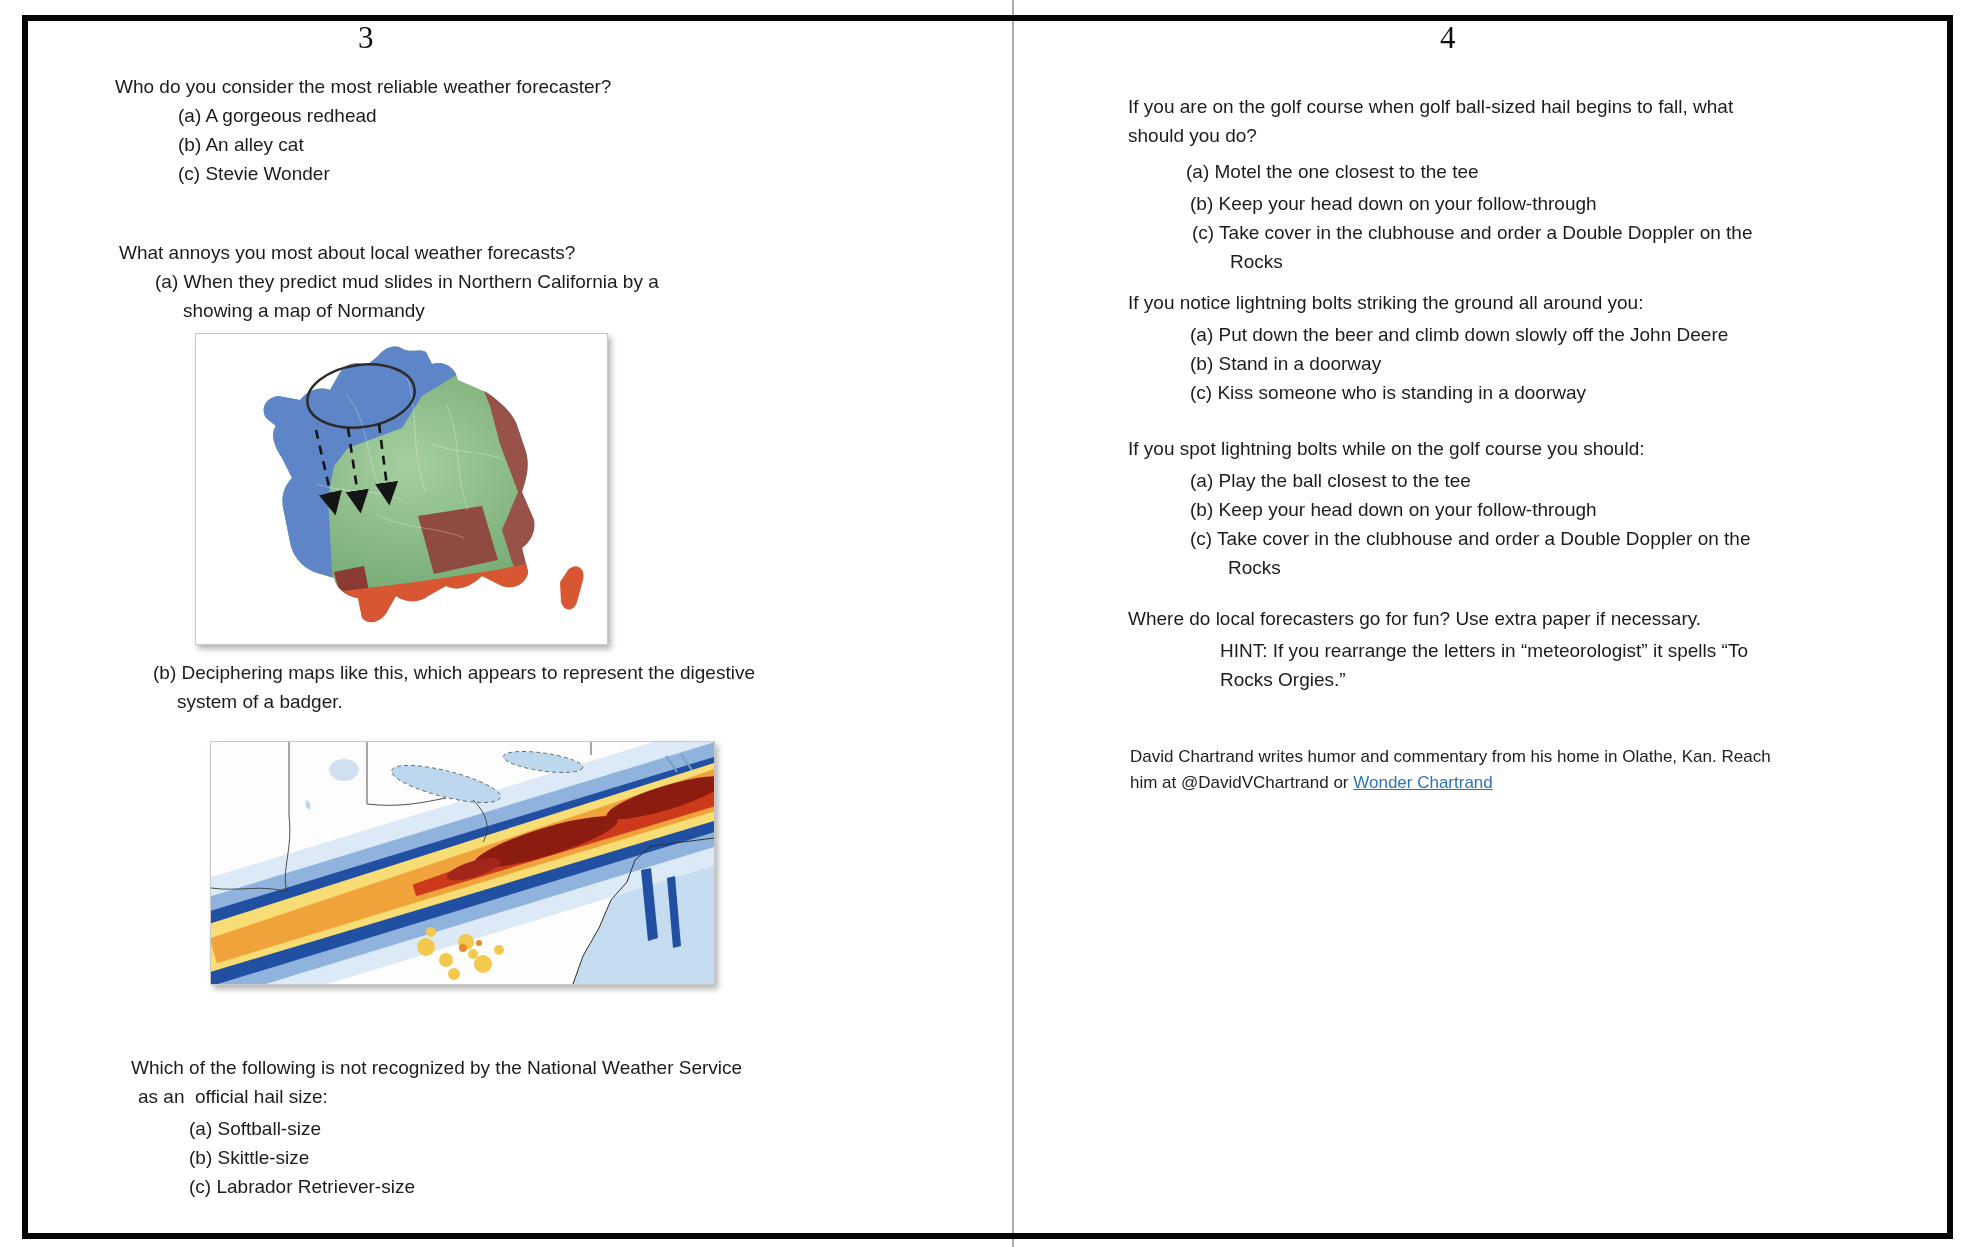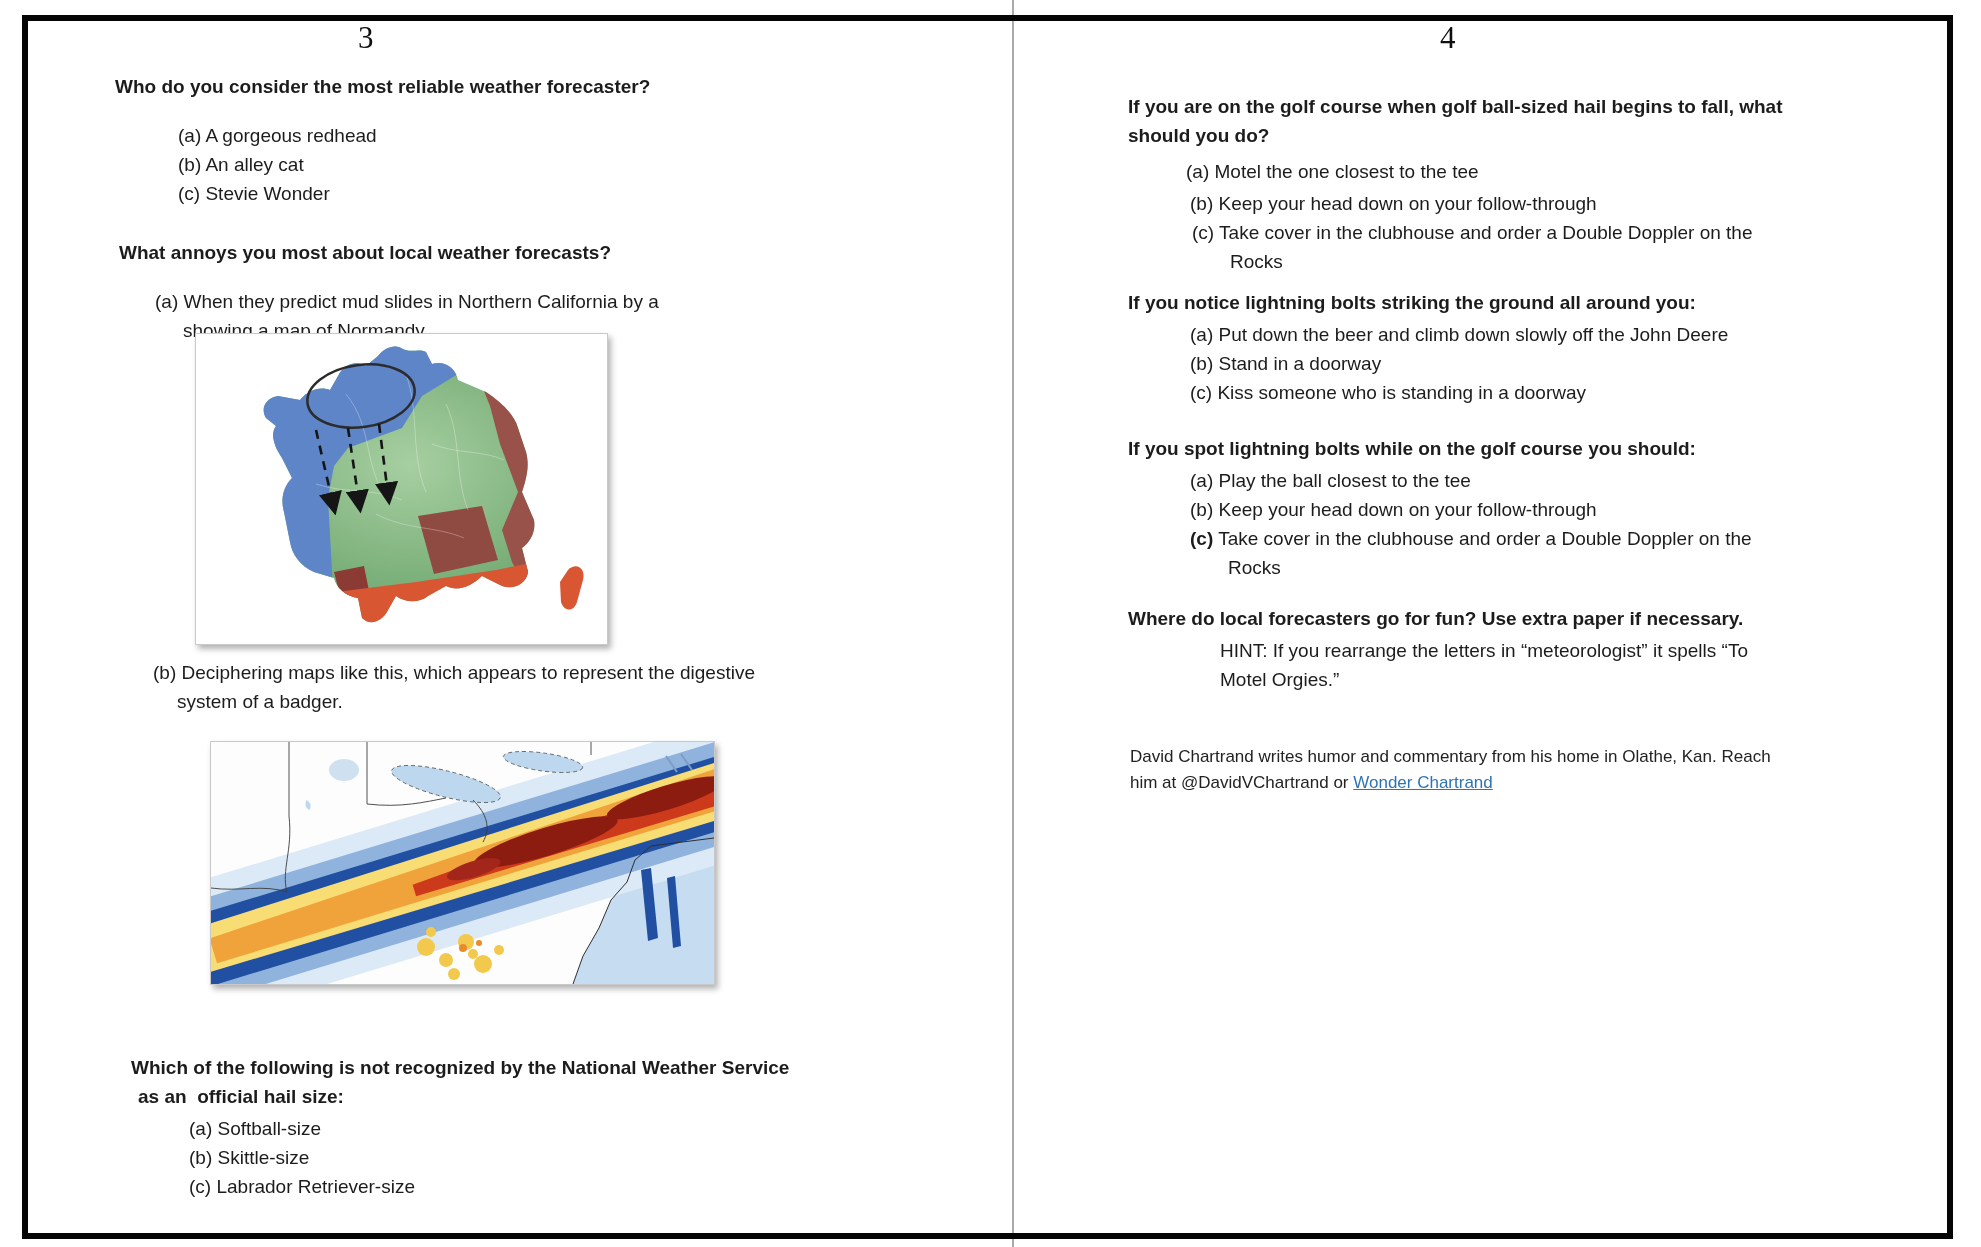--- a/index.html
+++ b/index.html
@@ -2,29 +2,29 @@
 <html><head>
 <meta charset="utf-8">
 <style>
   html,body{margin:0;padding:0;width:1981px;height:1247px;background:#ffffff;overflow:hidden}
   body{font-family:"Liberation Sans",sans-serif;color:#1c1c1c;position:relative}
   .doc-border{position:absolute;left:22px;top:15px;width:1919px;height:1212px;border:6px solid #050505;background:transparent;pointer-events:none}
   .divider{position:absolute;left:1012px;top:0;width:2px;height:1247px;background:#ababab}
   .pagenum{position:absolute;font-family:"Liberation Serif",serif;font-size:31px;color:#101010}
   .blk{position:absolute;font-size:19px}
   .ln{white-space:pre;line-height:29px}
-  .bold{font-weight:700}
+  .bold{font-weight:400}
   .footer-blk{font-size:17px;color:#222}
   .footer-blk .ln{line-height:26px}
   .img-frame{position:absolute;margin:0;background:#fff;border:1px solid #c9c9c9;box-shadow:3px 4px 6px rgba(0,0,0,.30)}
   a.doclink{color:#2e74b5;text-decoration:underline;cursor:pointer}
   .ml34{margin-left:34px}.ml36{margin-left:36px}.ml58{margin-left:58px}.ml62{margin-left:62px}
   .ml63{margin-left:63px}.ml64{margin-left:64px}.ml7{margin-left:7px}.ml92{margin-left:92px}
   .ml100{margin-left:100px}.ml102{margin-left:102px}
-  .mt3{margin-top:3px}.mt4{margin-top:20px}.mt7{margin-top:7px}
+  .mt3{margin-top:3px}.mt4{margin-top:0}.mt7{margin-top:7px}
 </style>
 </head>
 <body>
 
 <div>
 
   <div class="divider"></div>
   <div class="doc-border"></div>
 
   <div class="pagenum" style="left:358px;top:20px">3</div>
@@ -160,21 +160,21 @@
     <div class="ln bold">If you spot lightning bolts while on the golf course you should:</div>
     <div class="ln ml62 mt3">(a) Play the ball closest to the tee</div>
     <div class="ln ml62">(b) Keep your head down on your follow-through</div>
     <div class="ln ml62"><span class="bold">(c)</span><span> Take cover in the clubhouse and order a Double Doppler on the</span></div>
     <div class="ln ml100">Rocks</div>
   </div>
 
   <div class="blk" style="left:1128px;top:604px">
     <div class="ln bold">Where do local forecasters go for fun? Use extra paper if necessary.</div>
     <div class="ln ml92 mt3">HINT: If you rearrange the letters in “meteorologist” it spells “To</div>
-    <div class="ln ml92">Motel Orgies.”</div>
+    <div class="ln ml92">Rocks Orgies.”</div>
   </div>
 
   <div class="blk footer-blk" style="left:1130px;top:744px">
     <div class="ln">David Chartrand writes humor and commentary from his home in Olathe, Kan. Reach</div>
     <div class="ln"><span>him at @DavidVChartrand or </span><a class="doclink" href="#">Wonder Chartrand</a></div>
   </div>
 
 </div>
 
 </body></html>

